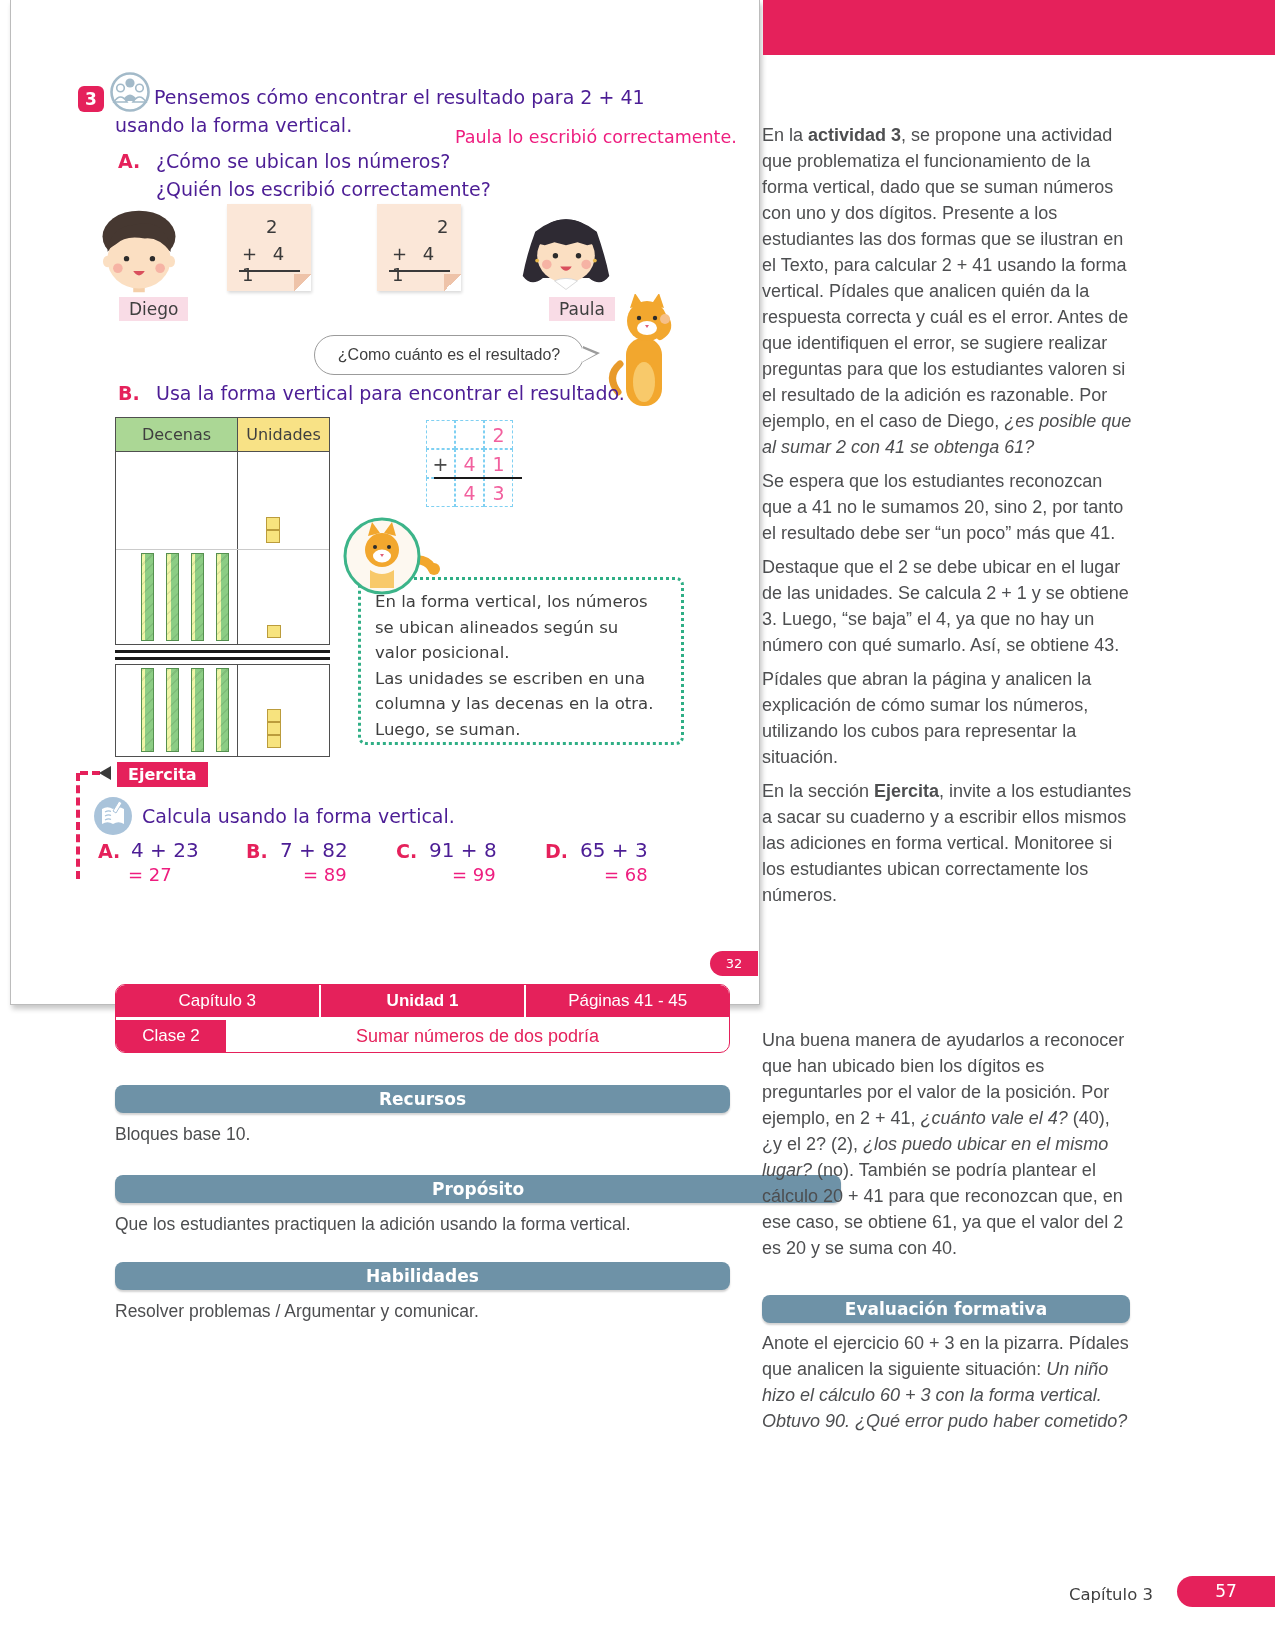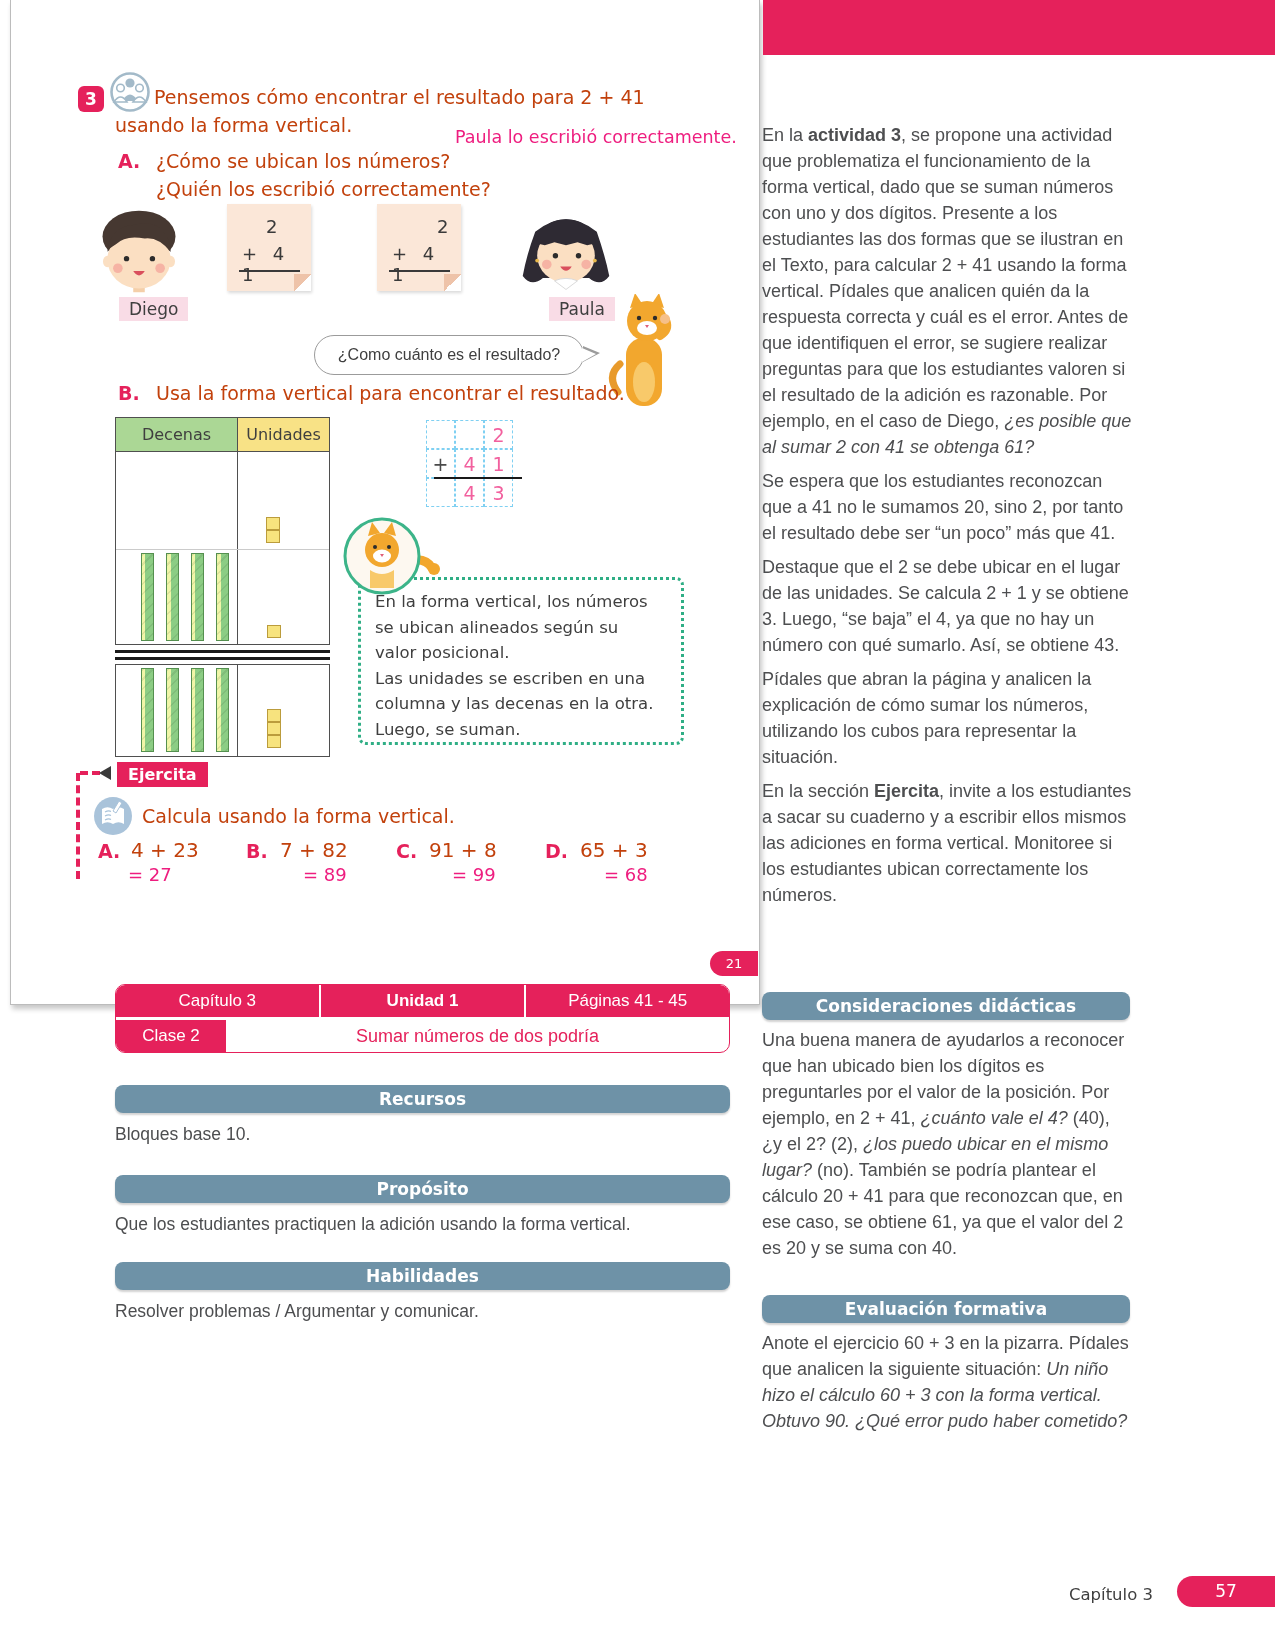--- a/index.html
+++ b/index.html
@@ -1,20 +1,20 @@
 <!DOCTYPE html>
 <html><head>
 <meta charset="utf-8">
 <style>
   html,body{margin:0;padding:0;background:#fff;}
   #canvas{position:relative;width:1275px;height:1650px;background:#fff;overflow:hidden;
           font-family:"Liberation Sans",sans-serif;}
   .abs{position:absolute;}
   
-  .sb{font-family:"DejaVu Sans",sans-serif;color:#c2410c;font-size:19px;white-space:nowrap;}
+  .sb{font-family:"DejaVu Sans",sans-serif;color:#4c1d95;font-size:19px;white-space:nowrap;}
   .sb-pink{color:#e5215b;font-weight:bold;}
   .mag{color:#ee1d7f;}
   .b{font-weight:bold;}
   .i{font-style:italic;}
   
   .page-frame{position:absolute;left:10px;top:0;width:748px;height:1004px;background:#fff;
               border:1px solid #bcbcbc;border-top:none;box-shadow:2px 4px 5px rgba(0,0,0,.22);}
   .topbar{position:absolute;left:763px;top:0;width:512px;height:55px;background:#e5215b;}
   
   .badge3{position:absolute;left:78px;top:86px;width:26px;height:26px;border-radius:6px;background:#e5215b;
@@ -287,53 +287,52 @@
   <div class="abs sb mag" style="left:303px;top:864px;font-size:18px">= 89</div>
 
   <div class="abs sb sb-pink" style="left:396px;top:840px;font-size:19px">C.</div>
   <div class="abs sb" style="left:429px;top:838px;font-size:20px">91 + 8</div>
   <div class="abs sb mag" style="left:452px;top:864px;font-size:18px">= 99</div>
 
   <div class="abs sb sb-pink" style="left:545px;top:840px;font-size:19px">D.</div>
   <div class="abs sb" style="left:580px;top:838px;font-size:20px">65 + 3</div>
   <div class="abs sb mag" style="left:604px;top:864px;font-size:18px">= 68</div>
 
-  <div class="pagetab">21</div>
+  <div class="pagetab">32</div>
 
   <div class="lesson">
     <div class="r1">
       <div>Capítulo 3</div>
       <div class="b">Unidad 1</div>
       <div>Páginas 41 - 45</div>
     </div>
     <div class="gap"></div>
     <div class="r2">
       <div class="cl">Clase 2</div>
       <div class="ti">Sumar números de dos podría</div>
     </div>
   </div>
 
   <div class="bar" style="left:115px;top:1085px;width:615px">Recursos</div>
   <div class="secbody" style="left:115px;top:1124px">Bloques base 10.</div>
 
-  <div class="bar" style="left:115px;top:1175px;width:615px">Propósito</div>
+  <div class="bar" style="left:115px;top:1175px;width:726px">Propósito</div>
   <div class="secbody" style="left:115px;top:1214px">Que los estudiantes practiquen la adición usando la forma vertical.</div>
 
   <div class="bar" style="left:115px;top:1262px;width:615px">Habilidades</div>
   <div class="secbody" style="left:115px;top:1301px">Resolver problemas / Argumentar y comunicar.</div>
 
   <div class="rc" style="top:122px">
     <p><span>En la </span><span class="b">actividad 3</span><span>, se propone una actividad que problematiza el funcionamiento de la forma vertical, dado que se suman números con uno y dos dígitos. Presente a los estudiantes las dos formas que se ilustran en el Texto, para calcular 2 + 41 usando la forma vertical. Pídales que analicen quién da la respuesta correcta y cuál es el error. Antes de que identifiquen el error, se sugiere realizar preguntas para que los estudiantes valoren si el resultado de la adición es razonable. Por ejemplo, en el caso de Diego, </span><span class="i">¿es posible que al sumar 2 con 41 se obtenga 61?</span></p>
     <p><span>Se espera que los estudiantes reconozcan que a 41 no le sumamos 20, sino 2, por tanto el resultado debe ser “un poco” más que 41.</span></p>
     <p><span>Destaque que el 2 se debe ubicar en el lugar de las unidades. Se calcula 2 + 1 y se obtiene 3. Luego, “se baja” el 4, ya que no hay un número con qué sumarlo. Así, se obtiene 43.</span></p>
     <p><span>Pídales que abran la página y analicen la explicación de cómo sumar los números, utilizando los cubos para representar la situación.</span></p>
     <p><span>En la sección </span><span class="b">Ejercita</span><span>, invite a los estudiantes a sacar su cuaderno y a escribir ellos mismos las adiciones en forma vertical. Monitoree si los estudiantes ubican correctamente los números.</span></p>
   </div>
 
-  <div class="bar" style="left:762px;top:992px;width:368px">Consideraciones didácticas</div>
   <div class="rc" style="top:1027px">
     <p><span>Una buena manera de ayudarlos a reconocer que han ubicado bien los dígitos es preguntarles por el valor de la posición. Por ejemplo, en 2 + 41, </span><span class="i">¿cuánto vale el 4?</span><span> (40), ¿y el 2? (2), </span><span class="i">¿los puedo ubicar en el mismo lugar?</span><span> (no). También se podría plantear el cálculo 20 + 41 para que reconozcan que, en ese caso, se obtiene 61, ya que el valor del 2 es 20 y se suma con 40.</span></p>
   </div>
 
   <div class="bar" style="left:762px;top:1295px;width:368px">Evaluación formativa</div>
   <div class="rc" style="top:1330px">
     <p><span>Anote el ejercicio 60 + 3 en la pizarra. Pídales que analicen la siguiente situación: </span><span class="i">Un niño hizo el cálculo 60 + 3 con la forma vertical. Obtuvo 90. ¿Qué error pudo haber cometido?</span></p>
   </div>
 
   <div class="foot-ch">Capítulo 3</div>

